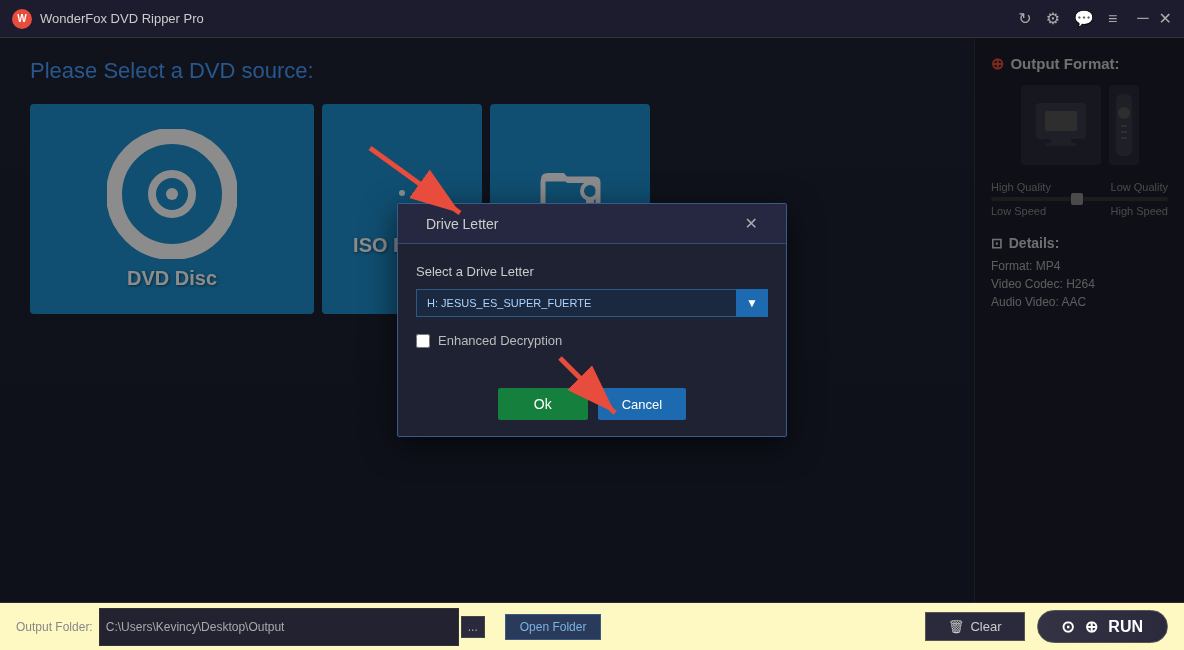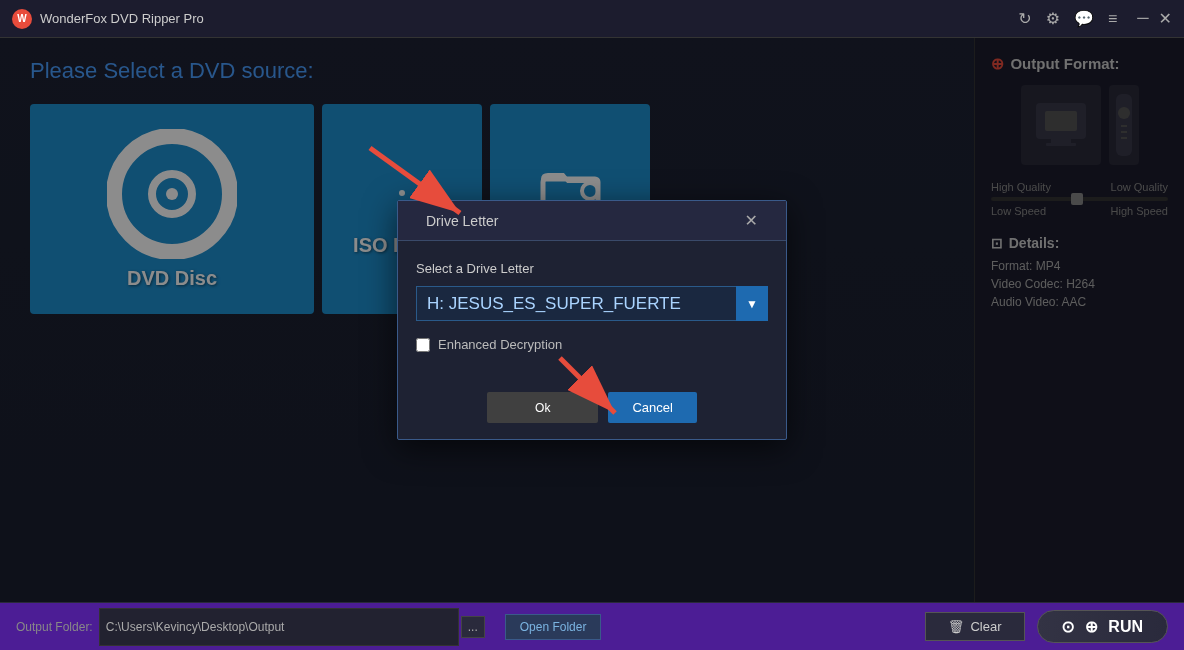--- a/index.html
+++ b/index.html
@@ -251,21 +251,21 @@
       z-index: 5;
     }
 
     
     #bottom-bar {
       position: absolute;
       bottom: 0;
       left: 0;
       right: 0;
       height: 48px;
-      background: #4c1d95;
+      background: #fef9c3;
       display: flex;
       align-items: center;
       padding: 0 16px;
       border-top: 1px solid #2a2a3a;
       z-index: 20;
     }
     .output-folder-label {
       color: #888;
       font-size: 12px;
       white-space: nowrap;
@@ -378,21 +378,21 @@
     .drive-select-wrapper {
       position: relative;
       margin-bottom: 16px;
     }
     .drive-select {
       width: 100%;
       background: #1a2840;
       border: 1px solid #2a5a8a;
       color: #aad4ff;
       padding: 7px 32px 7px 10px;
-      font-size: 17px;
+      font-size: 11px;
       appearance: none;
       cursor: pointer;
     }
     .select-arrow {
       position: absolute;
       right: 0;
       top: 0;
       bottom: 0;
       width: 32px;
       background: #1e6ab0;
@@ -417,25 +417,25 @@
       color: #bbb;
       font-size: 13px;
     }
     .dialog-footer {
       padding: 12px 18px 16px;
       display: flex;
       justify-content: center;
       gap: 10px;
     }
     .ok-btn {
-      background: #404040;
+      background: #15803d;
       border: none;
       color: white;
-      padding: 8px 48px;
-      font-size: 12px;
+      padding: 8px 36px;
+      font-size: 14px;
       cursor: pointer;
       border-radius: 2px;
     }
     .cancel-btn {
       background: #1e6ab0;
       border: none;
       color: white;
       padding: 8px 24px;
       font-size: 13px;
       cursor: pointer;

